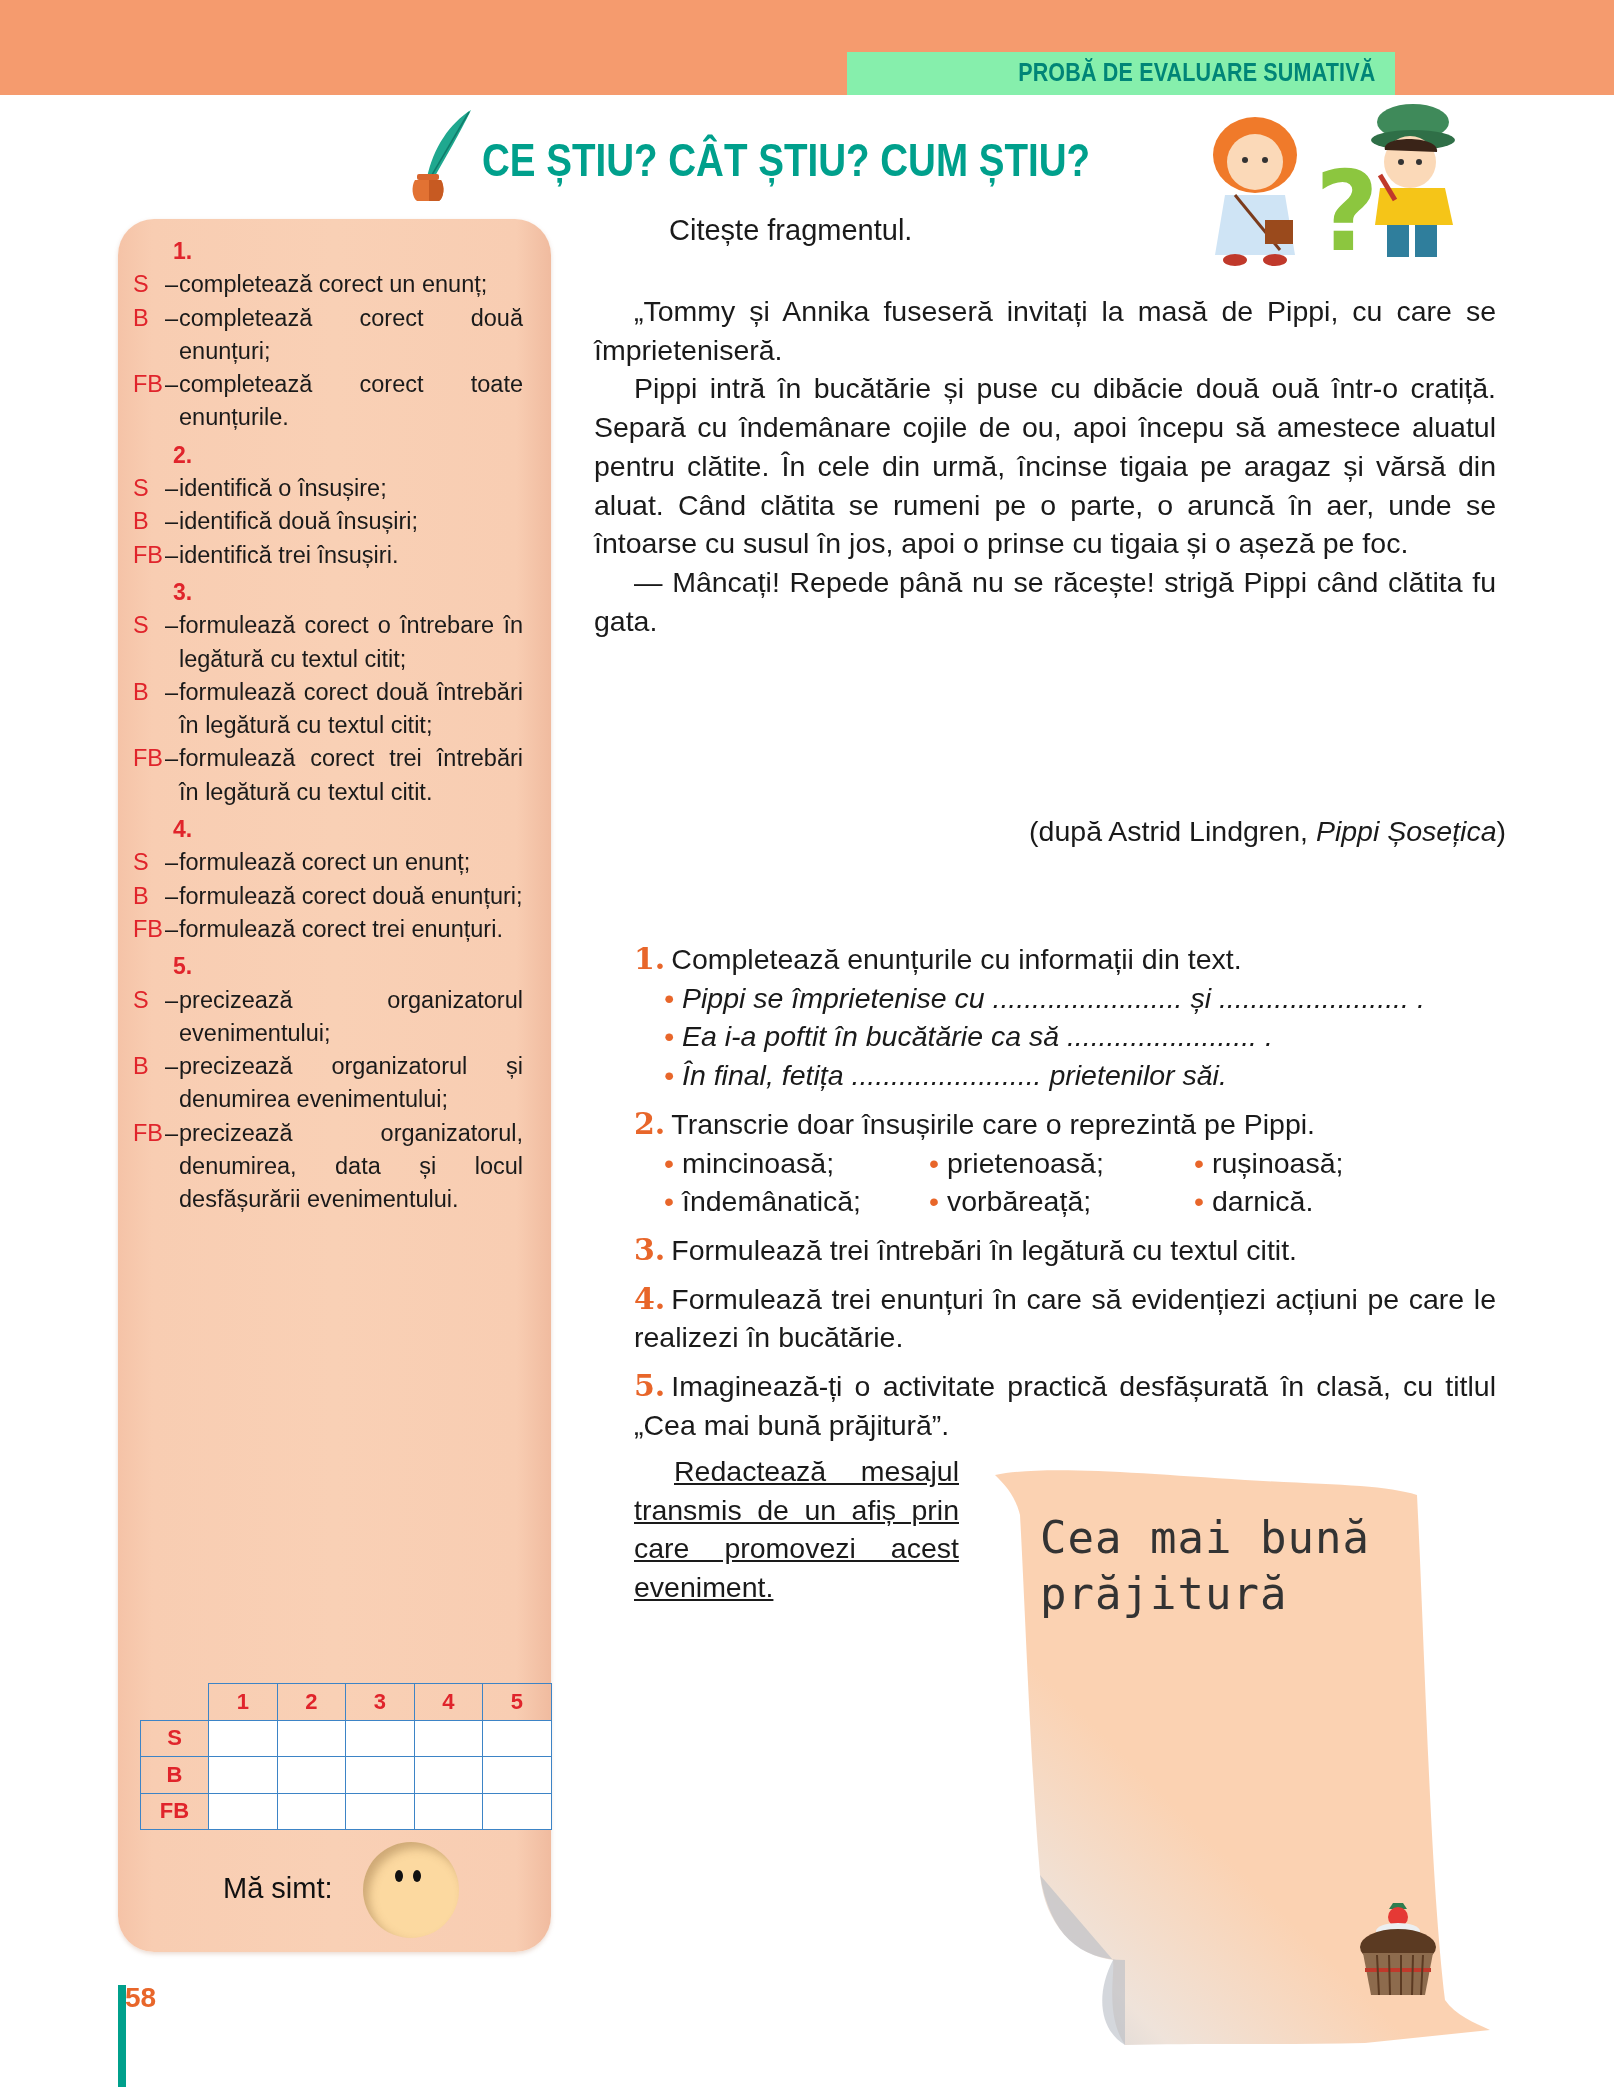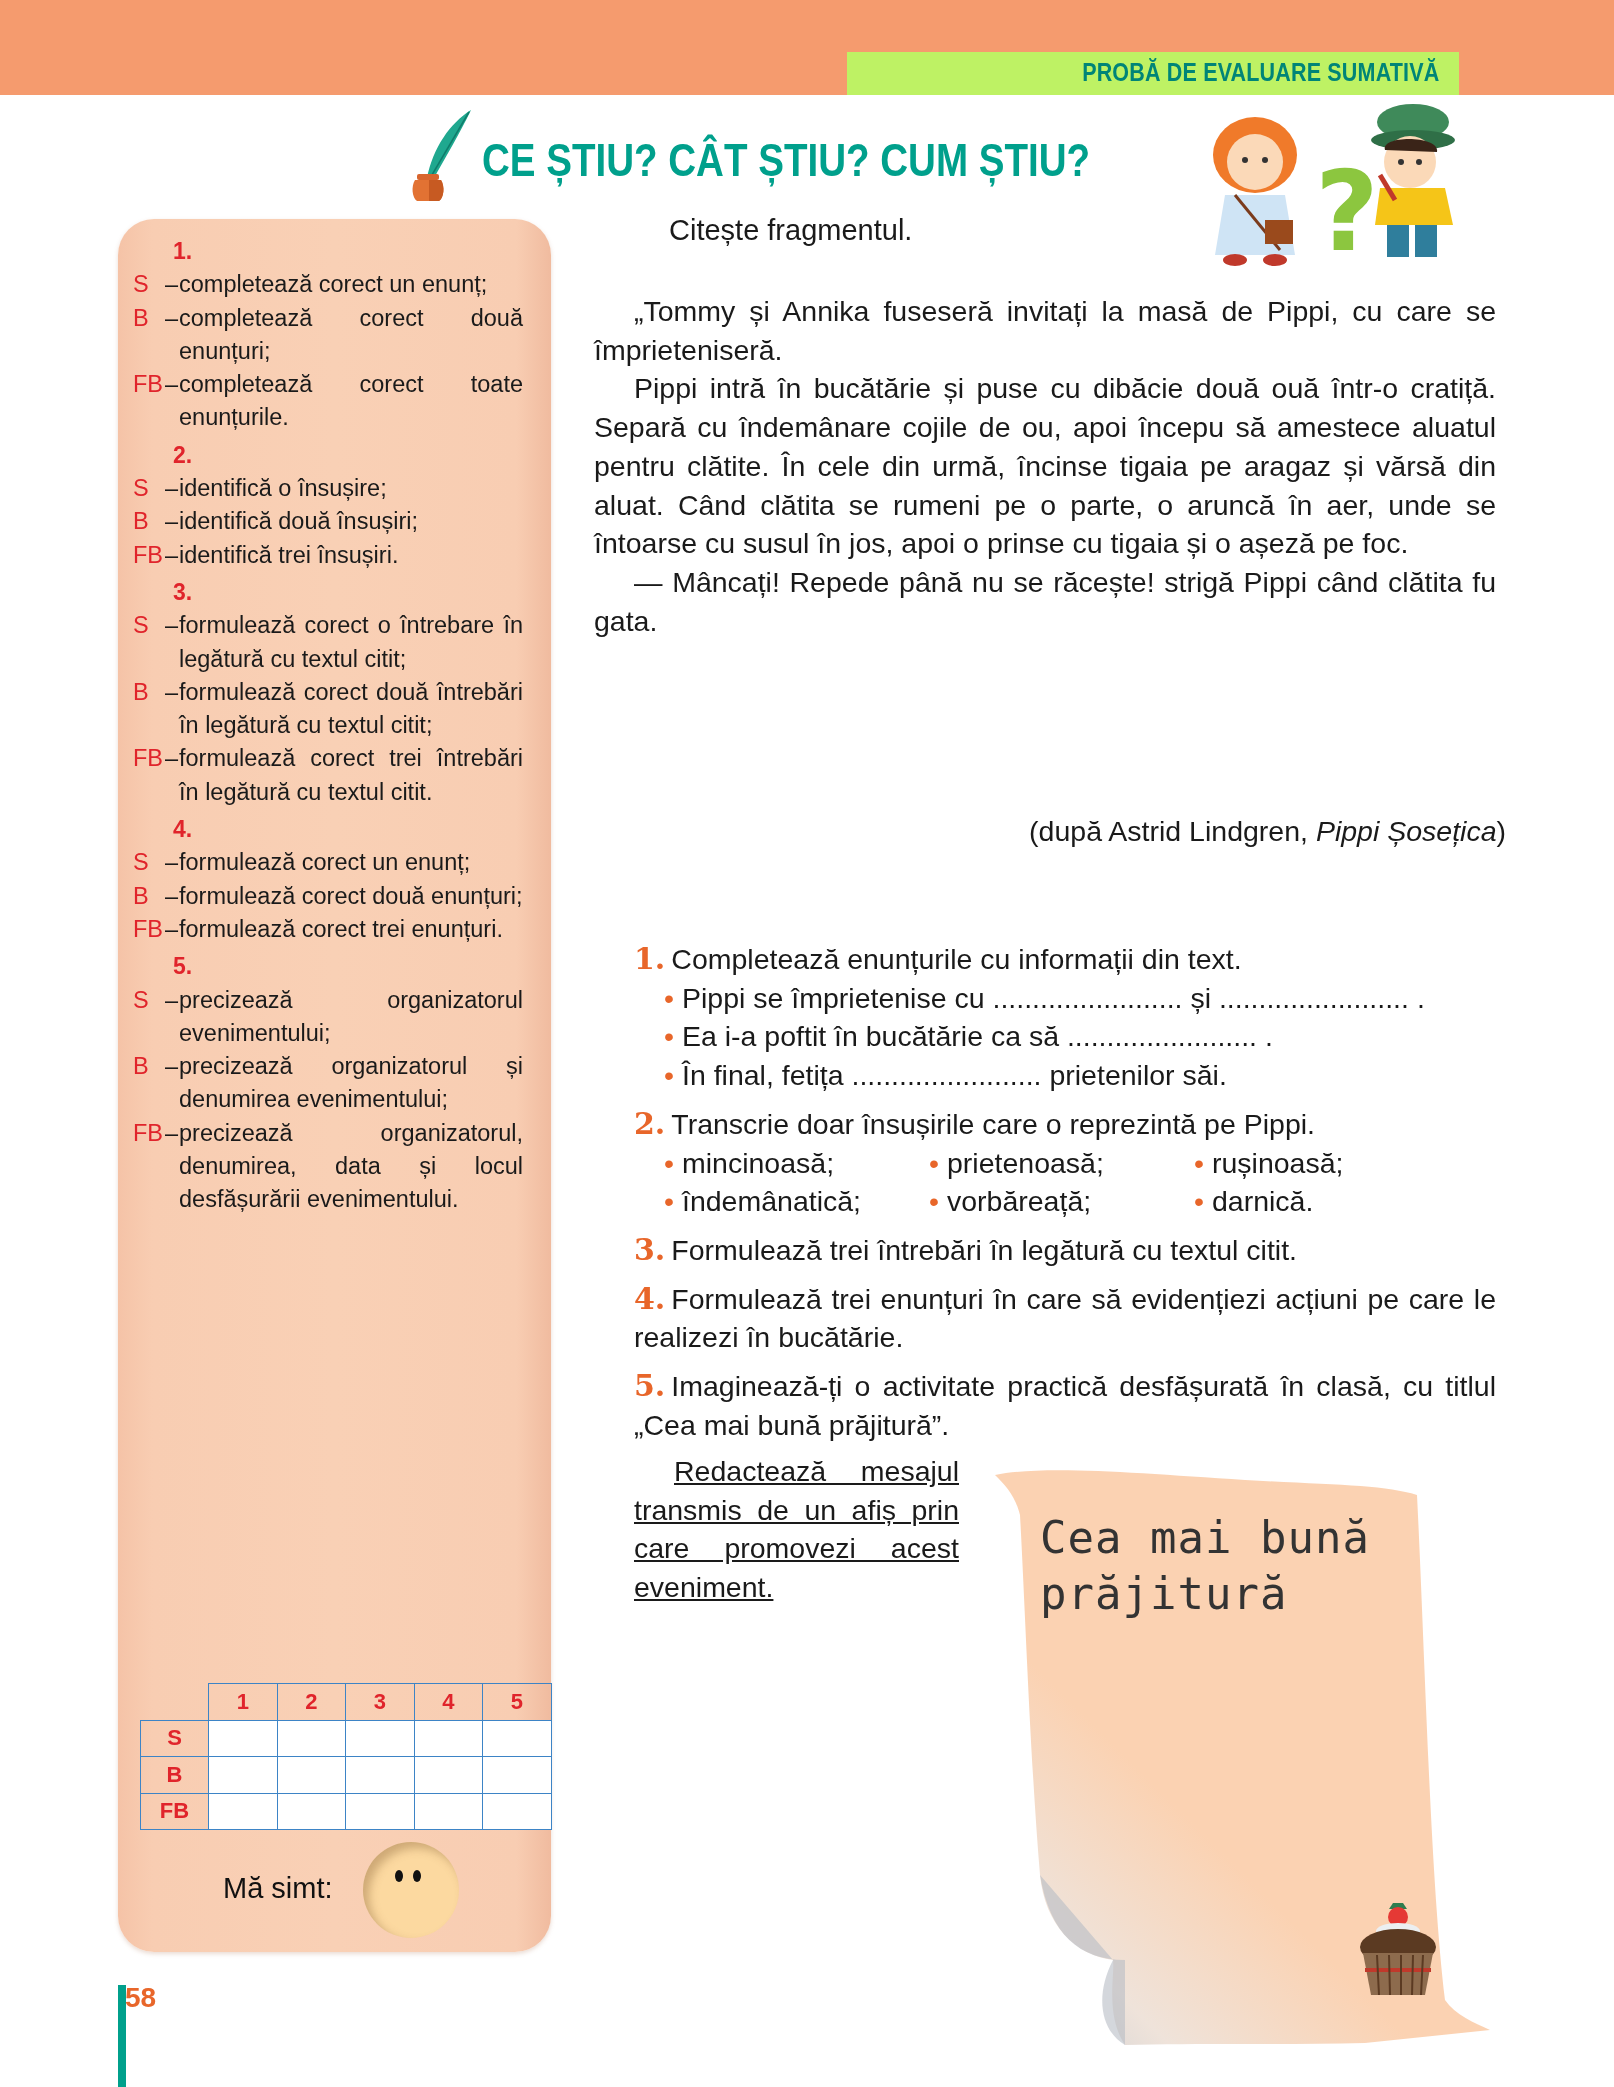--- a/index.html
+++ b/index.html
@@ -1,19 +1,19 @@
 <!DOCTYPE html>
 <html><head>
 <meta charset="utf-8">
 <style>
   html, body { margin:0; padding:0; }
   body { width:1614px; height:2087px; position:relative; background:#ffffff; overflow:hidden;
          font-family:"Liberation Sans", "DejaVu Sans", sans-serif; color:#1a1a1a; }
   .top-band { position:absolute; left:0; top:0; width:1614px; height:95px; background:#f59b6e; }
-  .top-tab { position:absolute; left:847px; top:52px; width:612px; height:43px; background:#bef264; }
+  .top-tab { position:absolute; left:847px; top:52px; width:548px; height:43px; background:#86efac; }
   .top-tab-label { position:absolute; right:20px; top:6px; font-size:25px; font-weight:bold;
                    color:#008577; letter-spacing:0.2px; font-family:"Liberation Sans Narrow","Liberation Sans",sans-serif; transform:scaleX(0.86); transform-origin:right center; }
   .quill-icon { position:absolute; left:405px; top:108px; width:70px; height:95px; }
   .page-title { position:absolute; left:482px; top:132px; font-size:47px; font-weight:bold; color:#00a08c;
                 letter-spacing:0px; white-space:nowrap; transform:scaleX(0.82); transform-origin:left center; }
   .kids-illustration { position:absolute; left:1195px; top:100px; width:280px; height:170px; }
 
   .rubric-panel { position:absolute; left:118px; top:219px; width:433px; height:1733px;
                   background:linear-gradient(90deg,#f5c3a7 0%,#f8cdb2 8%,#f9d0b5 50%,#f8cdb2 92%,#f0bb9f 100%);
                   border-radius:36px; box-shadow:0 2px 4px rgba(170,110,80,0.25); }
@@ -41,21 +41,21 @@
   .passage { position:absolute; left:594px; top:292px; width:902px; font-size:28.5px; line-height:38.7px;
              font-family:"Liberation Sans Narrow","Liberation Sans",sans-serif; }
   .passage p { margin:0; text-align:justify; text-indent:40px; }
   .attribution { position:absolute; right:108px; top:815px; font-size:28.5px; }
   .attribution i { font-style:italic; }
 
   .tasks { position:absolute; left:634px; top:940px; width:862px; font-size:28.5px; line-height:38.7px; }
   .task { margin:0 0 10px 0; text-align:justify; }
   .task-num { color:#e8662a; font-weight:bold; font-family:"DejaVu Serif","Liberation Serif",serif; font-size:30px; margin-right:6px; }
   .bullet { color:#e8662a; margin-right:8px; }
-  .task-sub { padding-left:30px; }
+  .task-sub { padding-left:30px;font-style:italic; }
   .traits { display:grid; grid-template-columns:265px 265px 200px; padding-left:30px; }
   .task5-side { position:absolute; left:634px; top:1452px; width:325px; font-size:28.5px; line-height:38.7px; text-align:justify;text-decoration:underline; }
   .task5-side span.indent { display:inline-block; width:40px; }
 
   .poster { position:absolute; left:985px; top:1455px; width:510px; height:595px; }
   .poster-title { position:absolute; left:1040px; top:1510px; width:380px; text-align:left;
                   font-family:"DejaVu Sans Mono","Liberation Mono",monospace; font-size:44px; line-height:56px;
                   color:#333; letter-spacing:1px; }
   .cupcake-icon { position:absolute; left:1355px; top:1895px; width:85px; height:105px; }
 </style>

